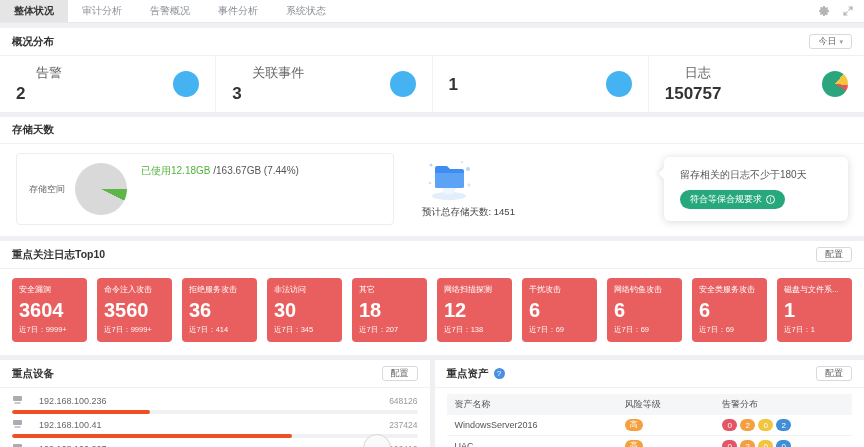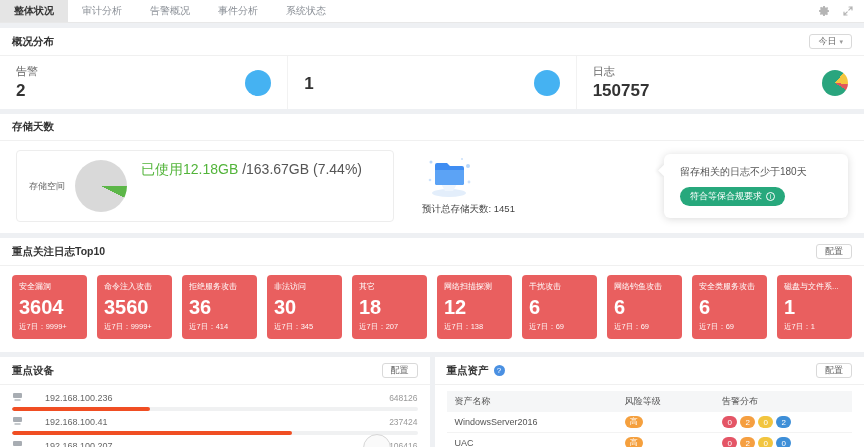--- a/index.html
+++ b/index.html
@@ -21,31 +21,31 @@
   .section-header { display:flex; align-items:center; padding:6px 12px; border-bottom:1px solid #f0f0f0; }
   .section-title { font-size:10.5px; font-weight:bold; color:#333; }
   .hdr-spacer { flex:1; }
   .btn-small { font-size:9px; color:#666; border:1px solid #d9d9d9; border-radius:3px; padding:2px 8px; background:#fff; cursor:pointer; line-height:1; }
   .caret { font-size:7px; color:#999; margin-left:3px; }
   
   .stats { display:flex; }
   .stat { flex:1; display:flex; align-items:center; padding:8px 16px; border-right:1px solid #f2f2f2; cursor:pointer; }
   .stat:last-child { border-right:none;gap:21px; }
   .stat-info { flex:1; }
-  .stat-label { font-size:11px; color:#666; }
+  .stat-label { font-size:13px; color:#666;margin-left:20px; }
   .stat-value { font-size:17px; font-weight:bold; color:#333; margin-top:2px; }
   .stat-icon { width:26px; height:26px; border-radius:50%; background:#45b2f2; flex:0 0 auto; }
   .stat-icon.pie-log { background:conic-gradient(#2aa57e 0deg 40deg,#f4c63f 40deg 95deg,#e0575c 95deg 122deg,#2aa57e 122deg 360deg); }
   
   .storage-content { display:flex; align-items:center; padding:9px 16px 11px; }
   .storage-card { display:flex; align-items:center; border:1px solid #ededed; border-radius:4px; width:378px; padding:8px 12px; height:72px; }
   .storage-space-label { font-size:9px; color:#666; margin-right:10px; }
   .pie-storage { width:52px; height:52px; border-radius:50%; flex:0 0 auto;
     background:conic-gradient(#d9d9d9 0deg 90deg,#5cb648 90deg 117deg,#d9d9d9 117deg 360deg); }
-  .storage-usage { font-size:14px; color:#555; margin-left:14px; align-self:flex-start; margin-top:2px; }
+  .storage-usage { font-size:10px; color:#555; margin-left:14px; align-self:flex-start; margin-top:2px; }
   .used-green { color:#52b43a; }
   .storage-center { width:200px; text-align:left; margin-left:28px; }
   .days-label { font-size:9.5px; color:#444; margin-top:1px; }
   .bubble { margin-left:42px; flex:1; max-width:262px; position:relative; background:#fff; border-radius:6px;
     box-shadow:0 1px 8px rgba(0,0,0,0.15); padding:11px 16px 12px; }
   .bubble::before { content:""; position:absolute; left:-4px; top:12px; width:9px; height:9px; background:#fff;
     transform:rotate(45deg); box-shadow:-2px 2px 3px rgba(0,0,0,0.05); }
   .bubble-text { font-size:10px; color:#555; }
   .pill-green { display:inline-flex; align-items:center; gap:4px; background:#27a87c; color:#fff; font-size:9px;
     border-radius:10px; padding:3px 10px; margin-top:8px; cursor:pointer; }
@@ -56,21 +56,21 @@
   .alert-card { background:#e95f5f; border-radius:4px; color:#fff; padding:6px 7px 7px; cursor:pointer; }
   .alert-card-title { font-size:8px; white-space:nowrap; overflow:hidden; text-overflow:ellipsis; }
   .alert-card-value { font-size:20px; font-weight:bold; margin-top:4px; line-height:1.1; }
   .alert-card-recent { font-size:7.5px; margin-top:4px; opacity:.95; white-space:nowrap; }
   
   .bottom { display:flex; gap:5px; margin-top:5px; height:131px; }
   .bottom .section { margin-top:0; flex:1; overflow:hidden; }
   .device-list { padding:2px 12px 0; }
   .device-row { margin-top:5px; cursor:pointer; }
   .device-line { display:flex; align-items:center; font-size:9px; color:#666; height:12px; }
-  .device-ip { margin-left:22px; }
+  .device-ip { margin-left:16px; }
   .device-value { margin-left:auto; font-size:8.5px; color:#999; }
   .device-bar { height:4px; background:#f0f1f2; border-radius:2px; margin-top:3px; overflow:hidden; }
   .device-bar-fill { height:100%; background:#f04e23; border-radius:2px; }
   .help-icon { width:11px; height:11px; border-radius:50%; background:#4a90e2; color:#fff; font-size:8px;
     display:inline-flex; align-items:center; justify-content:center; margin-left:5px; cursor:pointer; }
   .asset-table { margin:6px 12px 0; width:calc(100% - 24px); border-collapse:collapse; font-size:9px; }
   .asset-table th { background:#f5f6f7; color:#555; font-weight:normal; text-align:left; padding:4px 8px; }
   .asset-table td { padding:4px 8px; border-bottom:1px solid #f3f3f3; color:#555; }
   .risk-pill { display:inline-block; min-width:17px; text-align:center; color:#fff; font-size:8px; border-radius:8px; padding:2px 5px; line-height:1; }
   .risk-pill[data-risk="high"] { background:#f5a03e; }
@@ -113,20 +113,27 @@
   <div class="section-header">
     <span class="section-title">概况分布</span>
     <span class="hdr-spacer"></span>
     <button class="btn-small"><span>今日</span><span class="caret">▾</span></button>
   </div>
   <div class="stats">
     <div class="stat">
       <div class="stat-info">
         <div class="stat-label">告警</div>
         <div class="stat-value">2</div>
+      </div>
+      <div class="stat-icon"></div>
+    </div>
+    <div class="stat">
+      <div class="stat-info">
+        <div class="stat-label">关联事件</div>
+        <div class="stat-value">3</div>
       </div>
       <div class="stat-icon"></div>
     </div>
     <div class="stat">
       <div class="stat-info">
         <div class="stat-value">1</div>
       </div>
       <div class="stat-icon"></div>
     </div>
     <div class="stat">

